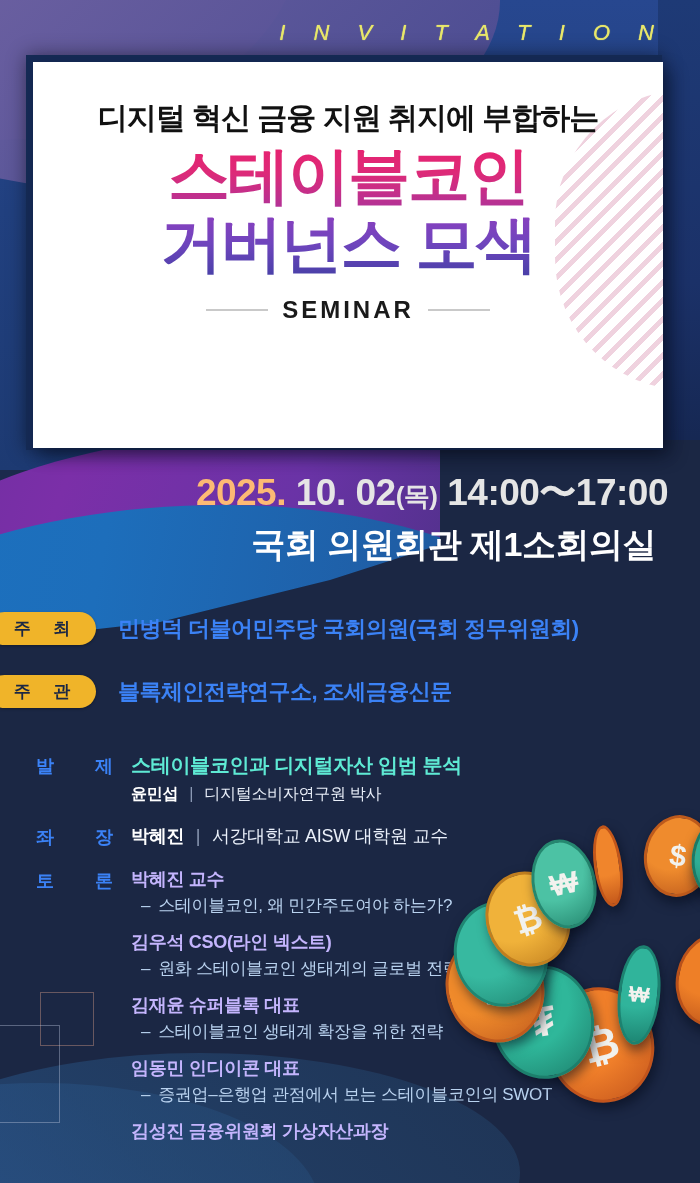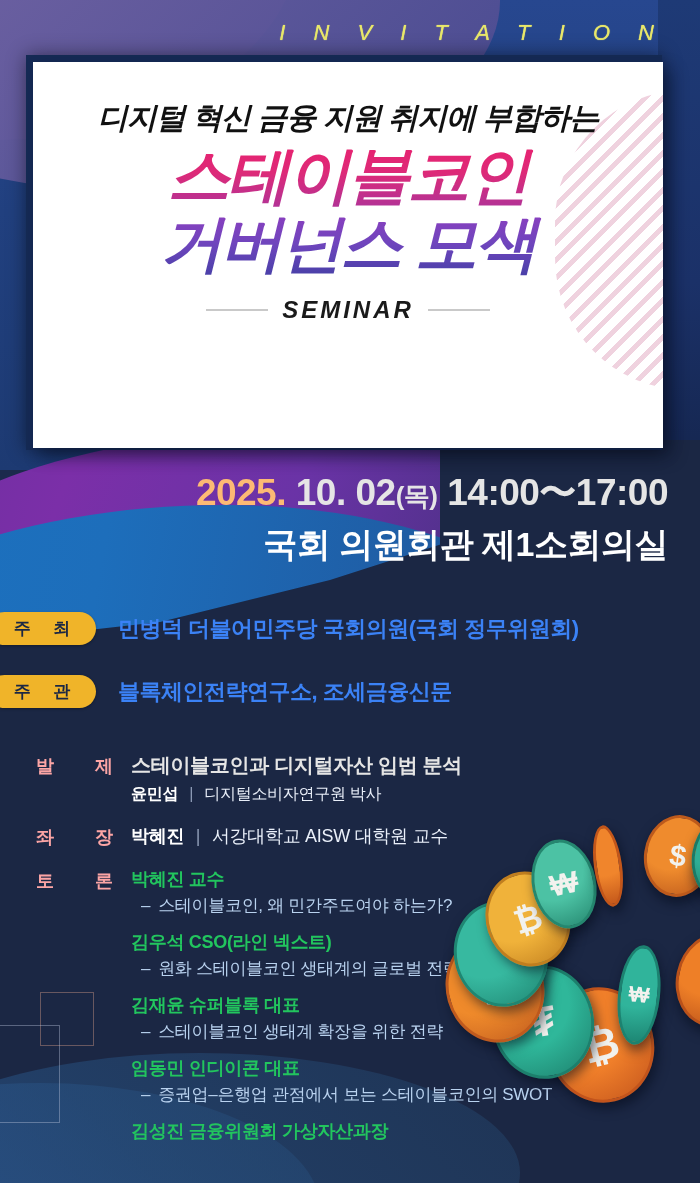--- a/index.html
+++ b/index.html
@@ -145,21 +145,20 @@
         rgba(214,137,170,.38) 0px,
         rgba(214,137,170,.38) 5px,
         rgba(255,255,255,0) 5px,
         rgba(255,255,255,0) 13px);
   }
   .card-inner {
     position: relative;
     z-index: 2;
     padding-top: 22px;
     text-align: center;
-    font-style: italic;
   }
   .kicker {
     font-family: "Liberation Sans", "DejaVu Sans", sans-serif;
     font-size: 30px;
     font-weight: 700;
     color: #111111;
     letter-spacing: -1px;
     margin: 14px 0 4px;
   }
   .title-line {
@@ -204,21 +203,21 @@
     font-size: 37px;
     font-weight: 800;
     letter-spacing: -0.5px;
     white-space: nowrap;
   }
   .datetime .w { color: #fdba74; }
   .datetime .y { color: #e5e5e5; }
   .datetime .dow { font-size: 26px; }
   .venue {
     position: absolute;
-    right: 32px; top: 522px;
+    right: 44px; top: 522px;
     font-size: 34px;
     font-weight: 800;
     color: #ffffff;
     letter-spacing: -0.5px;
     white-space: nowrap;
   }
 
   
   .host-row {
     position: absolute;
@@ -258,32 +257,32 @@
     width: 560px;
   }
   .prog-row {
     display: flex;
     margin-bottom: 2px;
   }
   .prog-label {
     flex: 0 0 86px;
     font-size: 18px;
     font-weight: 800;
-    color: #fca5a5;
+    color: #3b82f6;
     letter-spacing: 18px;
     text-indent: 2px;
     padding-top: 2px;
     white-space: nowrap;
   }
   .prog-body { flex: 1 1 auto; }
 
   .topic-main {
     font-size: 20px;
     font-weight: 700;
-    color: #e5e5e5;
+    color: #5eead4;
     letter-spacing: -0.3px;
     margin-bottom: 5px;
   }
   .speaker-line {
     font-size: 16px;
     color: #e8eef8;
     letter-spacing: -0.3px;
   }
   .speaker-line .nm { font-weight: 800; color: #ffffff; }
   .speaker-line .sep { color: #8d9bb5; margin: 0 7px; }
@@ -295,21 +294,21 @@
     padding-top: 1px;
   }
   .chair-line .nm { font-weight: 800; color: #ffffff; margin-top: 26px; }
   .chair-line .sep { color: #8d9bb5; margin: 0 7px; }
 
   .panelist { margin-bottom: 13px; }
   .panelist:last-child { margin-bottom: 0; }
   .p-name {
     font-size: 18px;
     font-weight: 800;
-    color: #22c55e;
+    color: #c4b5fd;
     letter-spacing: -0.3px;
     margin-bottom: 3px;
   }
   .p-topic {
     font-size: 17px;
     color: #b9d2ef;
     letter-spacing: -0.3px;
     padding-left: 10px;
   }
   .p-topic .dash { margin-right: 8px; }

